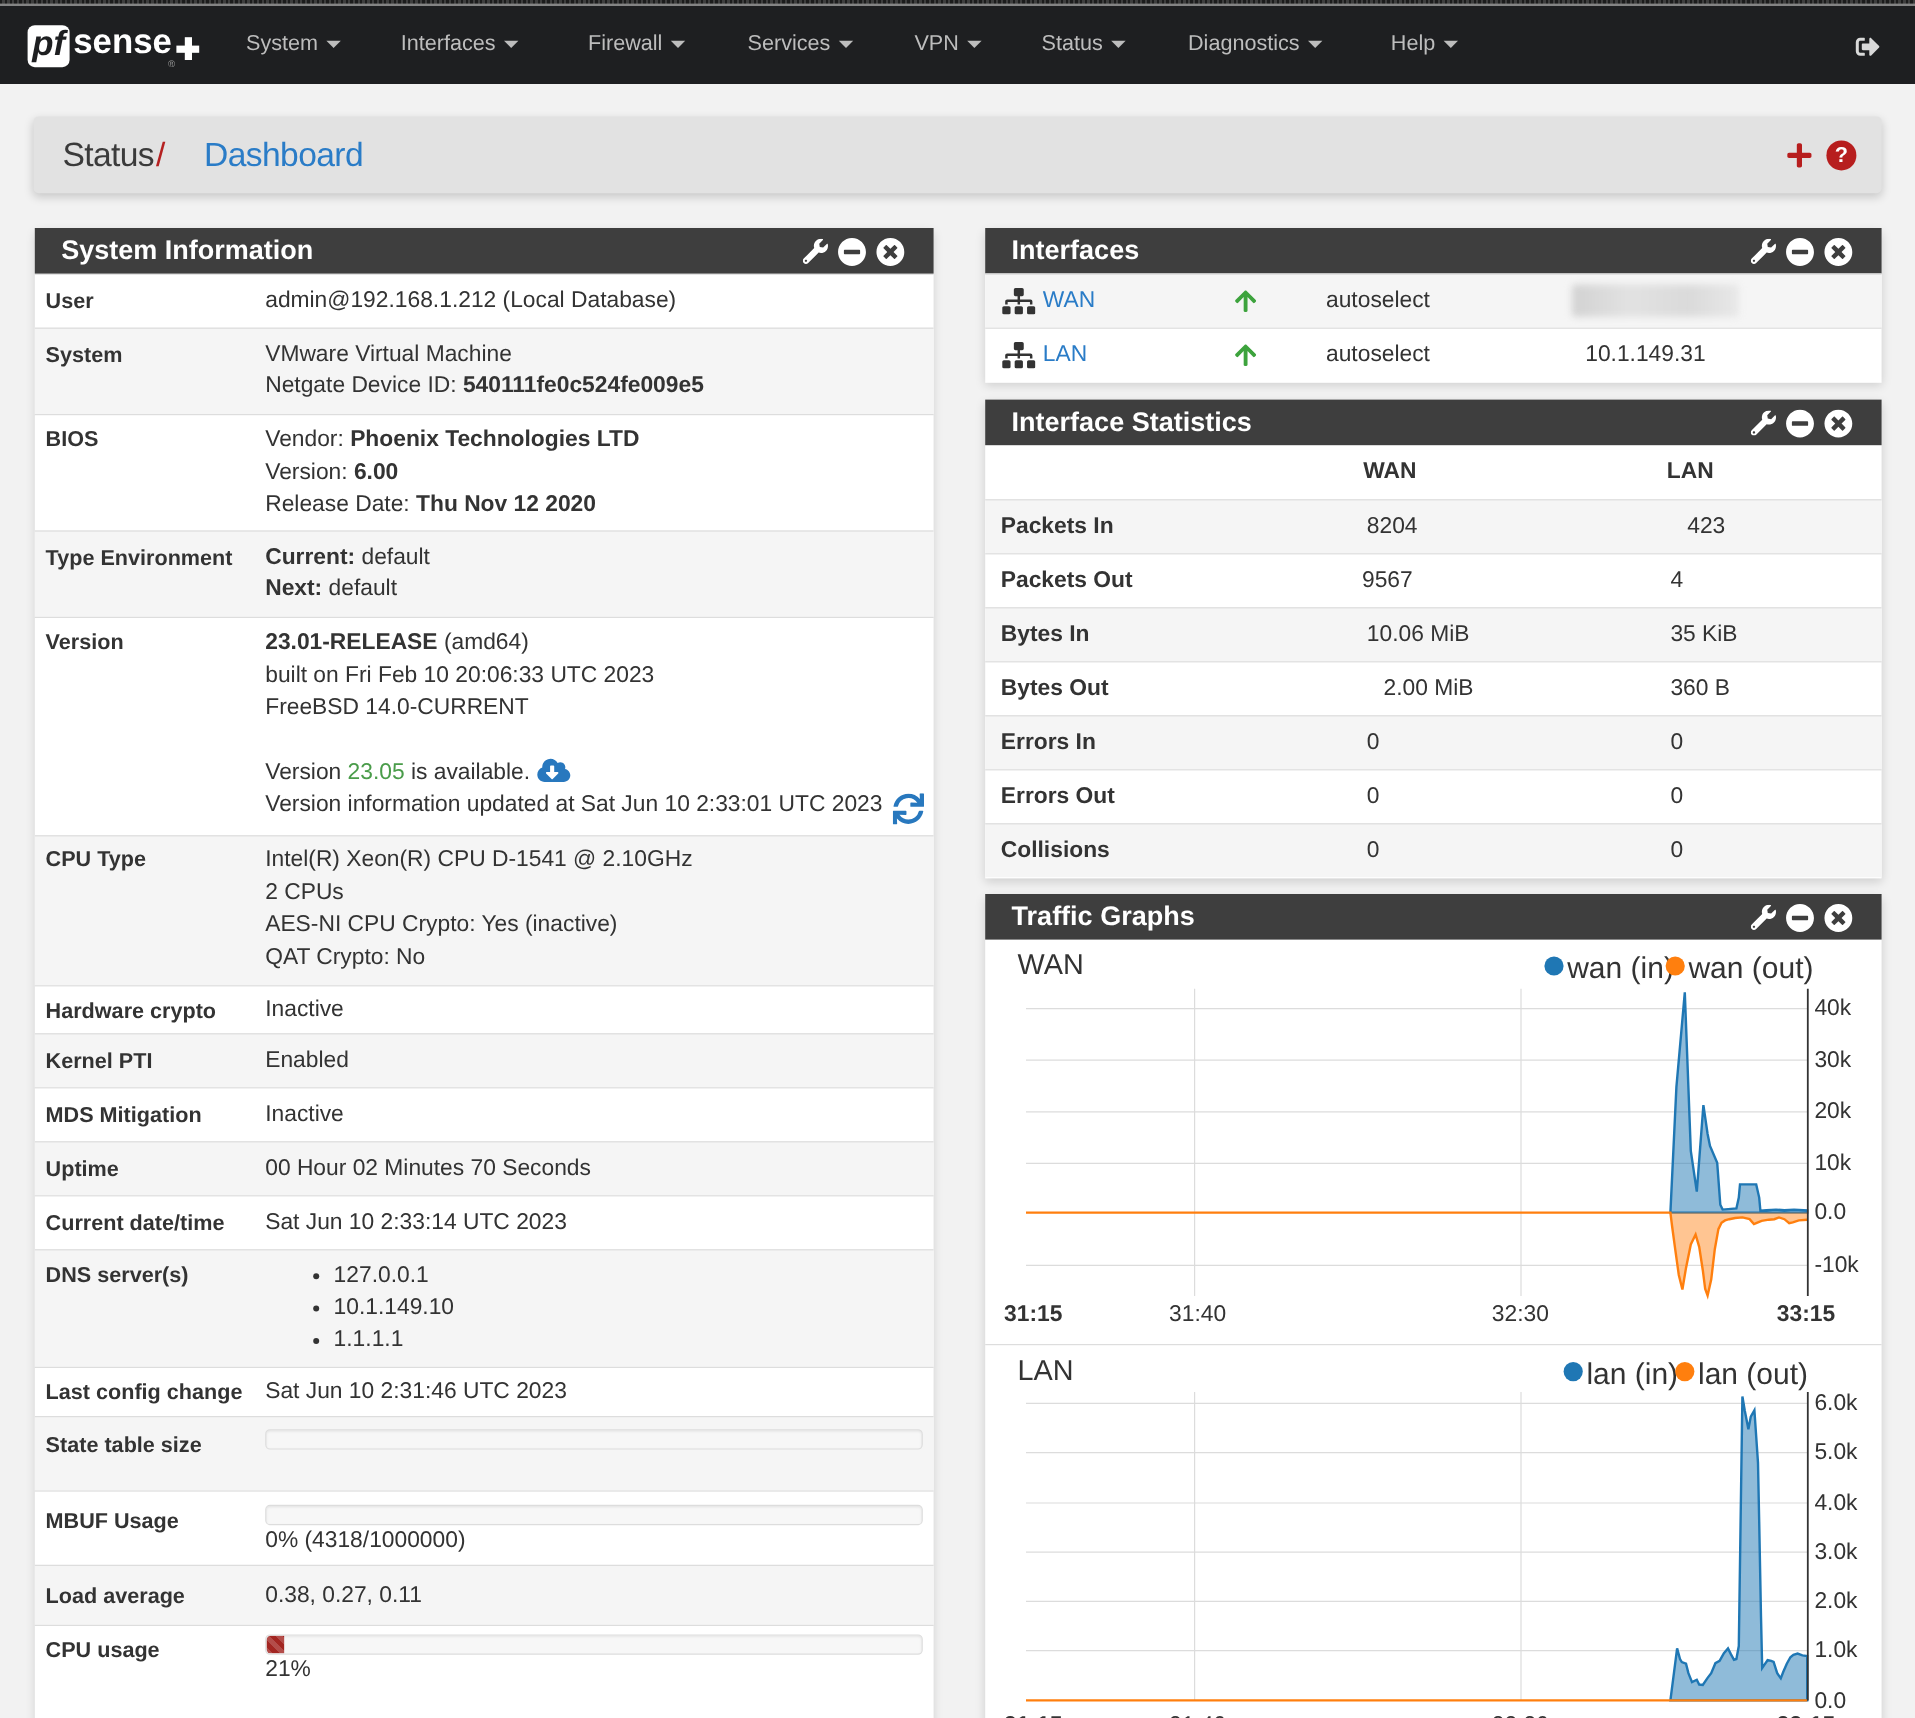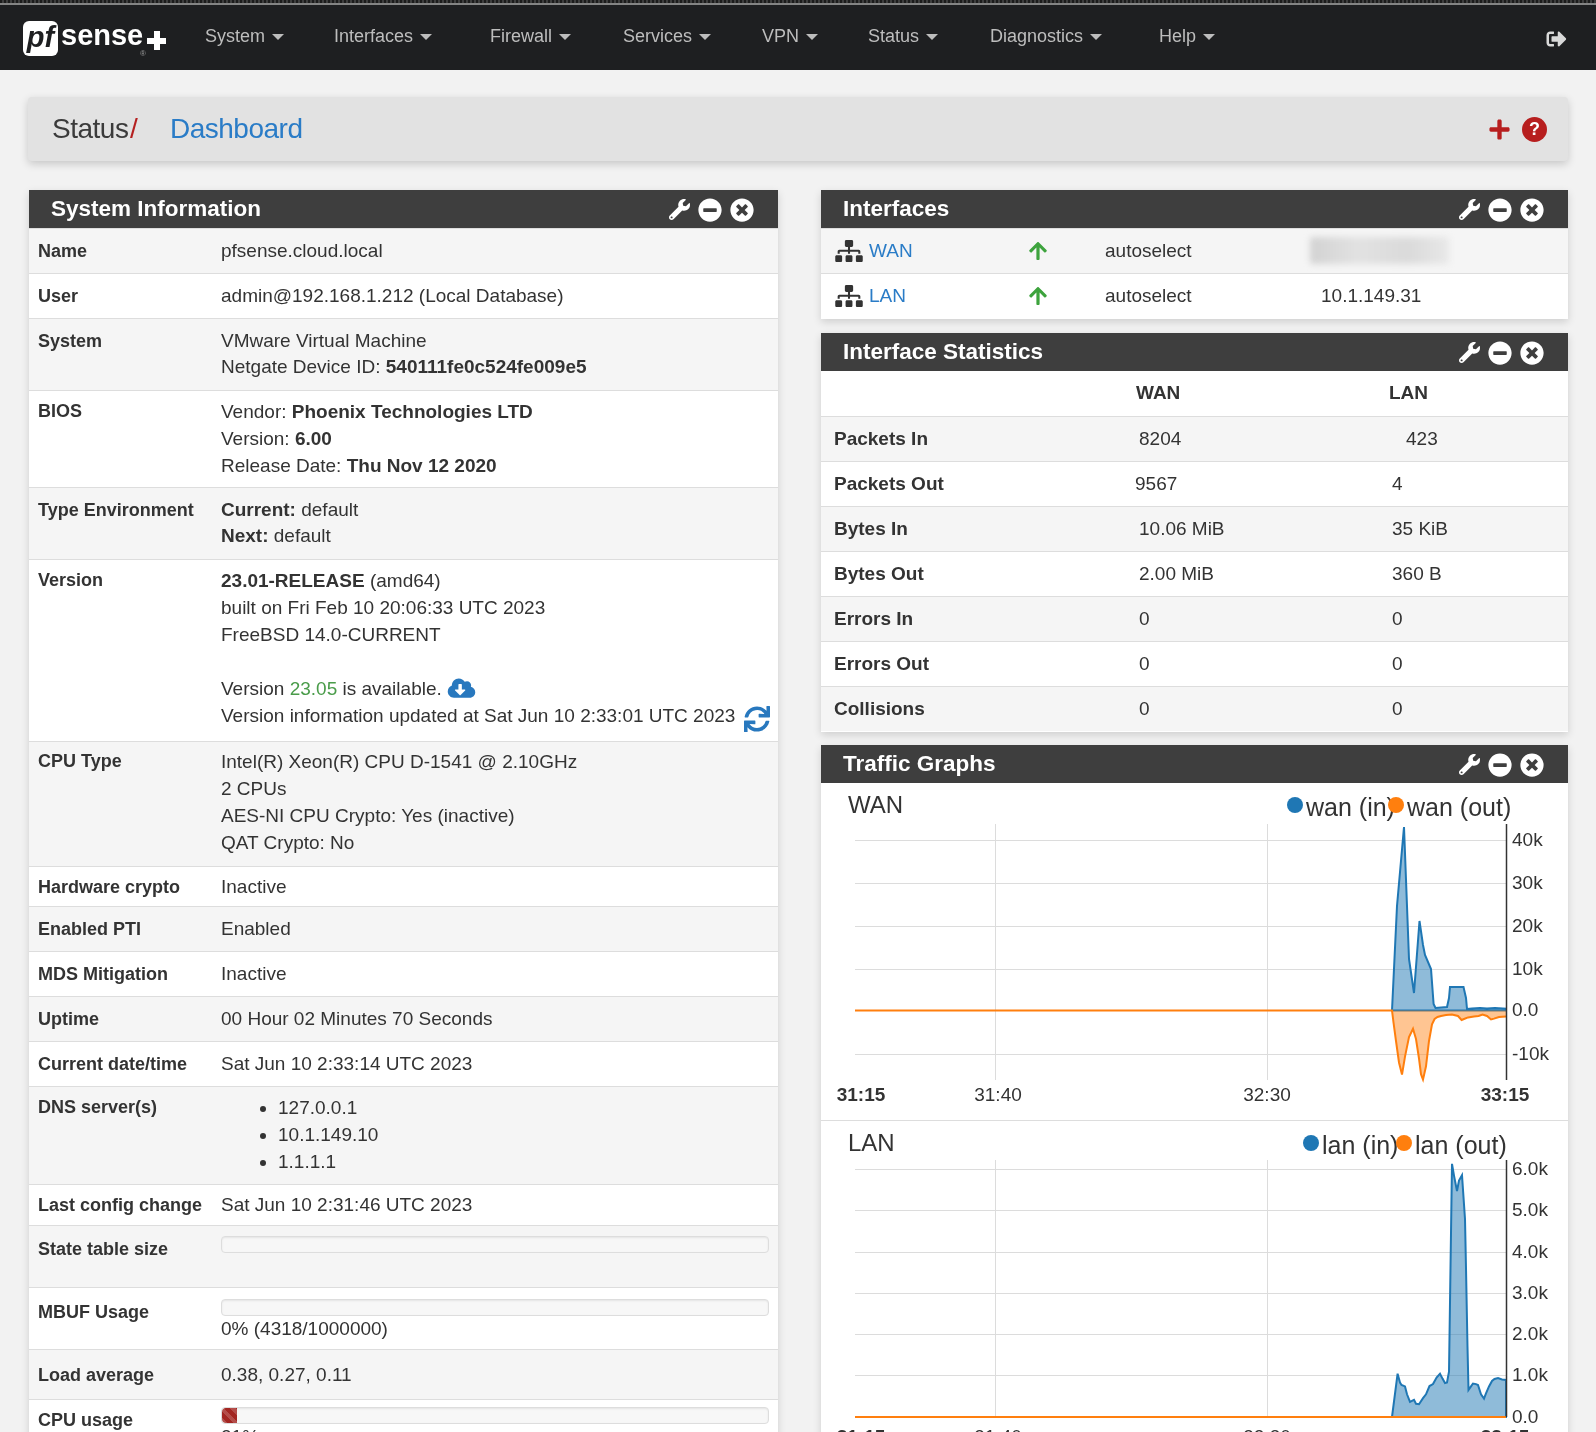--- a/index.html
+++ b/index.html
@@ -79,24 +79,20 @@
           <path fill="#fff" d="M507.73 109.1c-2.24-9.03-13.54-12.09-20.12-5.51l-74.36 74.36-67.88-11.31-11.31-67.88 74.36-74.36c6.62-6.62 3.43-17.9-5.66-20.16-47.38-11.74-99.55.91-136.58 37.93-39.64 39.64-50.55 97.1-34.05 147.2L18.74 402.76c-24.99 24.99-24.99 65.51 0 90.5 24.99 24.99 65.51 24.99 90.5 0l213.21-213.21c50.12 16.71 107.47 5.68 147.37-34.22 37.07-37.07 49.7-89.32 37.91-136.73zM64 472c-13.25 0-24-10.75-24-24 0-13.26 10.75-24 24-24s24 10.74 24 24c0 13.25-10.75 24-24 24z"></path>
         </svg>
         <svg width="24" height="24" viewBox="0 0 512 512">
           <path fill="#fff" d="M256 8C119 8 8 119 8 256s111 248 248 248 248-111 248-248S393 8 256 8zM124 296c-6.6 0-12-5.4-12-12v-56c0-6.6 5.4-12 12-12h264c6.6 0 12 5.4 12 12v56c0 6.6-5.4 12-12 12H124z"></path>
         </svg>
         <svg width="24" height="24" viewBox="0 0 512 512">
           <path fill="#fff" d="M256 8C119 8 8 119 8 256s111 248 248 248 248-111 248-248S393 8 256 8zm121.6 313.1c4.7 4.7 4.7 12.3 0 17L338 377.6c-4.7 4.7-12.3 4.7-17 0L256 312l-65.1 65.6c-4.7 4.7-12.3 4.7-17 0L134.4 338c-4.7-4.7-4.7-12.3 0-17l65.6-65-65.6-65.1c-4.7-4.7-4.7-12.3 0-17l39.6-39.6c4.7-4.7 12.3-4.7 17 0l65 65.7 65.1-65.6c4.7-4.7 12.3-4.7 17 0l39.6 39.6c4.7 4.7 4.7 12.3 0 17L312 256l65.6 65.1z"></path>
         </svg>
       </div>
   </div>
-  <div class="trow str" style="height:45px">
-      <div class="lbl">Name</div>
-      <div class="val">pfsense.cloud.local</div>
-    </div>
   <div class="trow" style="height:45px">
       <div class="lbl">User</div>
       <div class="val">admin@192.168.1.212 (Local Database)</div>
     </div>
   <div class="trow str" style="height:72px">
       <div class="lbl">System</div>
       <div class="val">VMware Virtual Machine<br>Netgate Device ID: <b>540111fe0c524fe009e5</b></div>
     </div>
   <div class="trow" style="height:97px;line-height:27px">
       <div class="lbl" style="padding-top:7px">BIOS</div>
@@ -116,21 +112,21 @@
     </div>
   <div class="trow str" style="height:125px;line-height:27px">
       <div class="lbl" style="padding-top:6px">CPU Type</div>
       <div class="val" style="padding-top:6px">Intel(R) Xeon(R) CPU D-1541 @ 2.10GHz<br>2 CPUs<br>AES-NI CPU Crypto: Yes (inactive)<br>QAT Crypto: No</div>
     </div>
   <div class="trow" style="height:40px">
       <div class="lbl" style="padding-top:7px">Hardware crypto</div>
       <div class="val" style="padding-top:7px">Inactive</div>
     </div>
   <div class="trow str" style="height:45px">
-      <div class="lbl">Enabled PTI</div>
+      <div class="lbl">Kernel PTI</div>
       <div class="val">Enabled</div>
     </div>
   <div class="trow" style="height:45px">
       <div class="lbl">MDS Mitigation</div>
       <div class="val">Inactive</div>
     </div>
   <div class="trow str" style="height:45px">
       <div class="lbl">Uptime</div>
       <div class="val">00 Hour 02 Minutes 70 Seconds</div>
     </div>
@@ -244,21 +240,21 @@
       <span style="position:absolute;left:314px;top:9px">9567</span>
       <span style="position:absolute;left:571px;top:9px">4</span>
     </div>
   <div class="irow str" style="height:45px">
       <b style="position:absolute;left:13px;top:9px">Bytes In</b>
       <span style="position:absolute;left:318px;top:9px">10.06 MiB</span>
       <span style="position:absolute;left:571px;top:9px">35 KiB</span>
     </div>
   <div class="irow" style="height:45px">
       <b style="position:absolute;left:13px;top:9px">Bytes Out</b>
-      <span style="position:absolute;left:318px;top:9px">2.00 MiB</span>
+      <span style="position:absolute;left:332px;top:9px">2.00 MiB</span>
       <span style="position:absolute;left:571px;top:9px">360 B</span>
     </div>
   <div class="irow str" style="height:45px">
       <b style="position:absolute;left:13px;top:9px">Errors In</b>
       <span style="position:absolute;left:318px;top:9px">0</span>
       <span style="position:absolute;left:571px;top:9px">0</span>
     </div>
   <div class="irow" style="height:45px">
       <b style="position:absolute;left:13px;top:9px">Errors Out</b>
       <span style="position:absolute;left:318px;top:9px">0</span>

